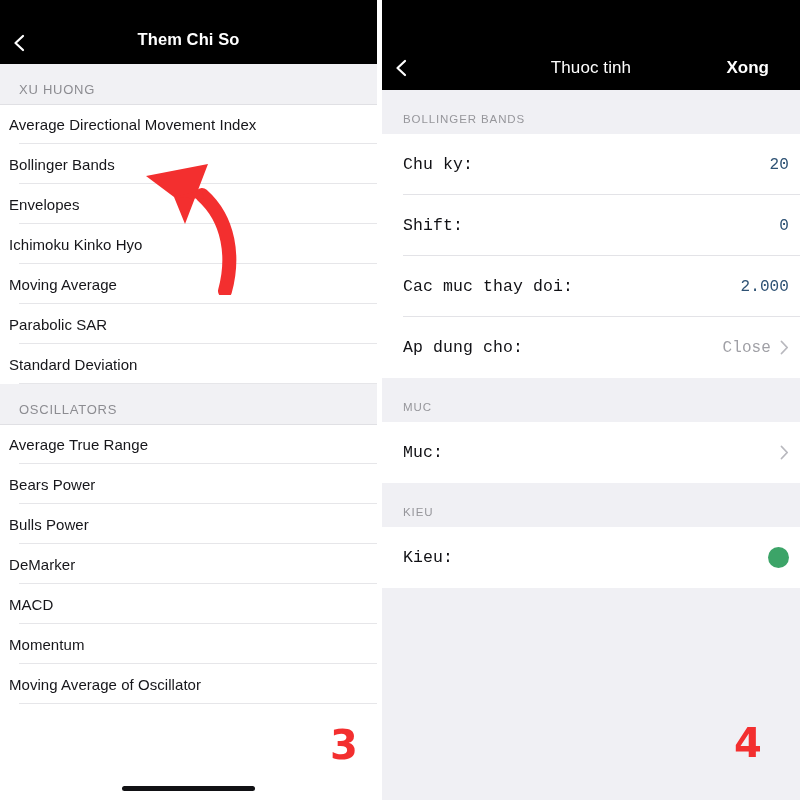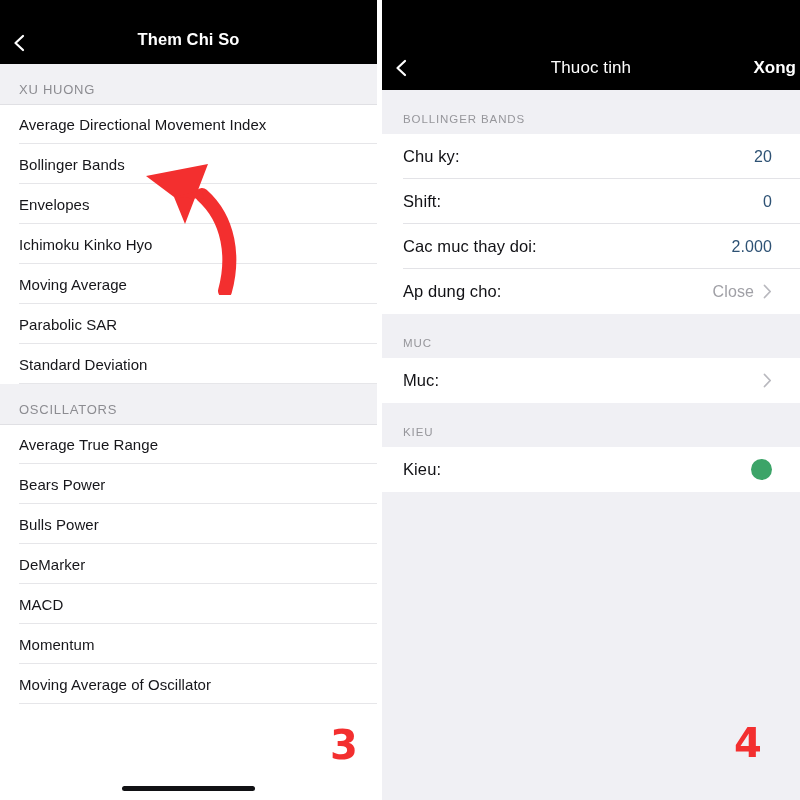--- a/index.html
+++ b/index.html
@@ -36,21 +36,21 @@
   }
   .section-head {
     height:40px; background:#f1f1f4;
     display:flex; align-items:flex-end;
     padding:0 0 7px 19px;
     font-size:13px; color:#8c8c91; letter-spacing:.75px;
   }
   .row-left {
     position:relative; height:40px;
     display:flex; align-items:center;
-    padding-left:19px; background:#ffffff;
+    padding-left:9px; background:#ffffff;
     font-size:15px; color:#16161a; letter-spacing:.05px;
   }
   .row-left::after {
     content:""; position:absolute; left:19px; right:0; bottom:0;
     height:1px; background:#e6e6e9;
   }
   .row-left.first-of-sec::before {
     content:""; position:absolute; left:0; right:0; top:0;
     height:1px; background:#e0e0e4;
   }
@@ -83,39 +83,39 @@
   .nav-right {
     position:absolute; left:0; top:0; width:418px; height:90px;
     background:#000000;
   }
   .nav-right .nav-title {
     position:absolute; left:0; right:0; top:58px;
     text-align:center; color:#ffffff;
     font-size:17px; font-weight:normal; letter-spacing:.1px;
   }
   .nav-right .nav-action {
-    position:absolute; right:4px; top:58px;
+    position:absolute; right:31px; top:58px;
     color:#ffffff; font-size:17px; font-weight:bold;
   }
 
   .body-right {
     position:absolute; left:0; top:90px; width:418px; bottom:0;
     background:#f0f0f4;
   }
   .sec-head-r {
     height:44px; background:#f0f0f4;
     display:flex; align-items:flex-end;
     padding:0 0 9px 21px;
     font-size:11.5px; color:#96969b; letter-spacing:.9px;
   }
   .grp { background:#ffffff; }
   .row-r {
-    position:relative; height:45px;
+    position:relative; height:61px;
     display:flex; align-items:center; justify-content:space-between;
-    padding:0 28px 0 21px; background:#ffffff;
+    padding:0 11px 0 21px; background:#ffffff;font-family:Liberation Mono, monospace;
   }
   .row-r .lbl { font-size:16.5px; color:#111115; letter-spacing:.1px; }
   .row-r .val { font-size:16px; color:#2e5274; letter-spacing:.1px; }
   .row-r .val-muted { font-size:16px; color:#a0a0a6; letter-spacing:.1px;margin-left:48px; }
   .row-r .sep-b::after,
   .row-r.hasline::after {
     content:""; position:absolute; left:21px; right:0; bottom:0;
     height:1px; background:#e3e3e7;
   }
   .right-side { display:flex; align-items:center; gap:9px; }

